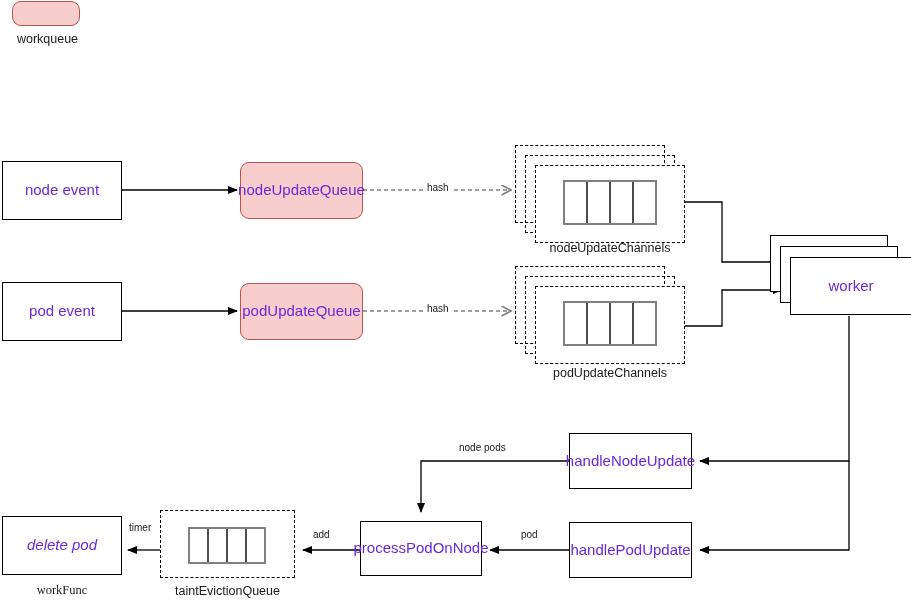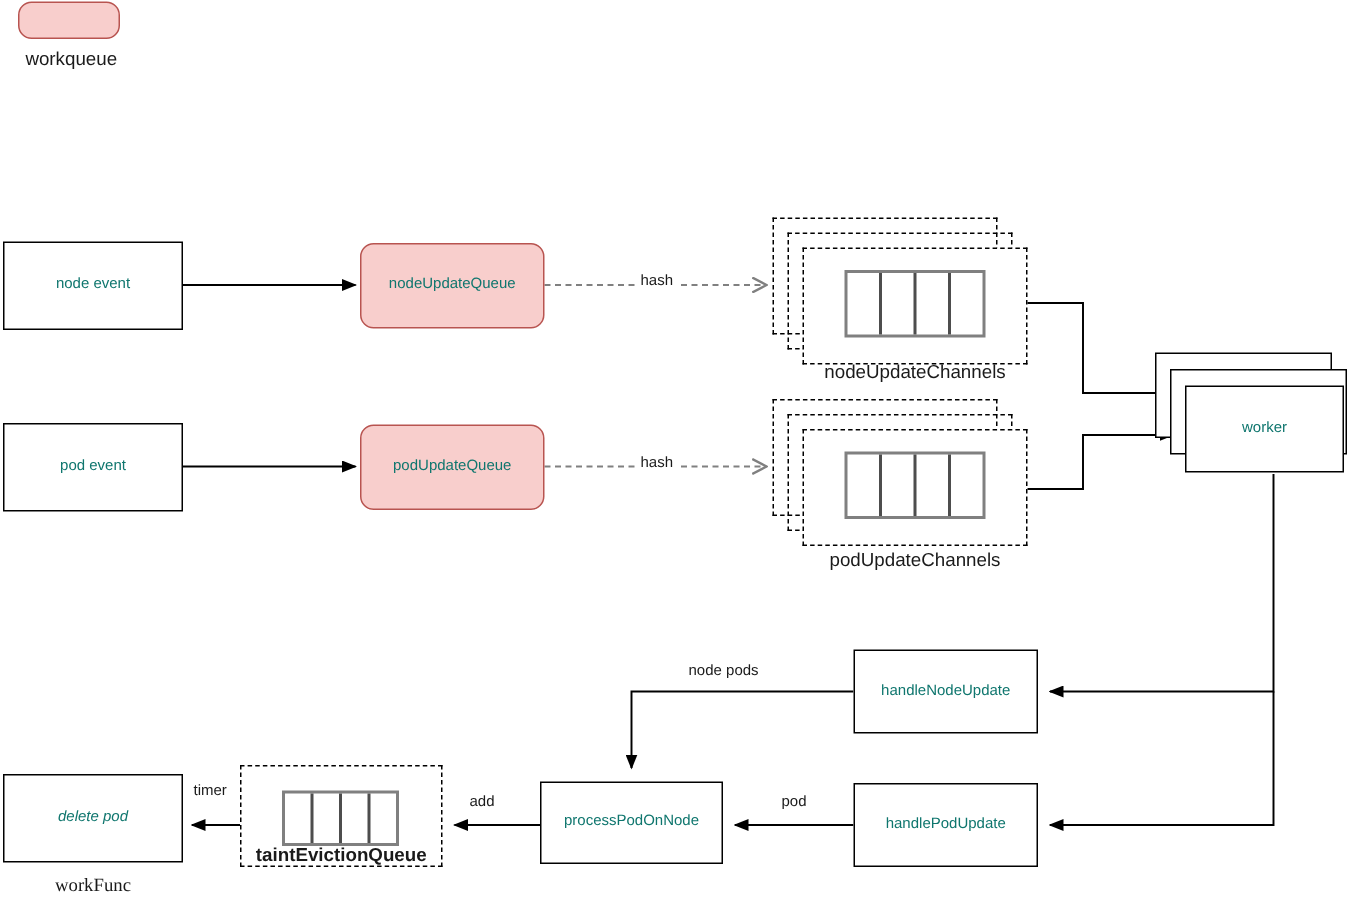--- a/index.html
+++ b/index.html
@@ -2,21 +2,21 @@
 <html><head>
 <meta charset="utf-8">
 <style>
   html,body{margin:0;padding:0;background:#ffffff;}
   body{width:911px;height:602px;position:relative;overflow:hidden;
        font-family:"Liberation Sans","DejaVu Sans",sans-serif;color:#000;}
   #stage{position:absolute;left:0;top:0;width:911px;height:602px;}
 
   
   .node{position:absolute;box-sizing:border-box;display:flex;align-items:center;
-        justify-content:center;text-align:center;font-size:10px;color:#0f766e;
+        justify-content:center;text-align:center;font-size:15px;color:#6d28d9;
         line-height:1.25;background:#ffffff;border:1px solid #000000;z-index:5;}
   .node.queue{background:#f8cecc;border:1.4px solid #b85450;border-radius:9px;}
   .node.dashedbox{border:1.5px dashed #000;background:transparent;}
 
   
   .caption{position:absolute;font-size:12.5px;color:#1a1a1a;text-align:center;
            white-space:nowrap;z-index:6;}
 
   
   .edgelabel{position:absolute;font-size:10px;color:#1a1a1a;background:#ffffff;
@@ -114,21 +114,21 @@
   <div class="cells" style="left:563px;top:301px;width:94px;height:45px;">
     <div class="cell"></div>
     <div class="cell"></div>
     <div class="cell"></div>
     <div class="cell"></div>
   </div>
   <div class="caption" style="left:520px;top:366px;width:180px;">podUpdateChannels</div>
 
   <div class="stackcard" style="left:770px;top:235px;width:118px;height:57px;z-index:3;"></div>
   <div class="stackcard" style="left:780px;top:246px;width:118px;height:57px;z-index:4;"></div>
-  <div class="node" style="left:790px;top:257px;width:106px;height:58px;z-index:5;">
+  <div class="node" style="left:790px;top:257px;width:122px;height:58px;z-index:5;">
     <span>worker</span>
   </div>
 
   <div class="node" style="left:569px;top:433px;width:123px;height:56px;">
     <span>handleNodeUpdate</span>
   </div>
 
   <div class="node" style="left:569px;top:522px;width:123px;height:56px;">
     <span>handlePodUpdate</span>
   </div>
@@ -138,21 +138,21 @@
   </div>
 
   <div class="node dashedbox" style="left:160px;top:510px;width:135px;height:68px;
        background:#ffffff;"></div>
   <div class="cells" style="left:188px;top:527px;width:78px;height:37px;">
     <div class="cell"></div>
     <div class="cell"></div>
     <div class="cell"></div>
     <div class="cell"></div>
   </div>
-  <div class="caption" style="left:150px;top:563px;width:155px;font-weight:bold;">taintEvictionQueue</div>
+  <div class="caption" style="left:150px;top:584px;width:155px;">taintEvictionQueue</div>
 
   <div class="node" style="left:2px;top:516px;width:120px;height:59px;font-style:italic;">
     <span>delete pod</span>
   </div>
   <div class="caption" style="left:2px;top:583px;width:120px;font-family:Liberation Serif, serif;">workFunc</div>
 
   <div class="edgelabel" style="left:424px;top:182px;">hash</div>
   <div class="edgelabel" style="left:424px;top:303px;">hash</div>
   <div class="edgelabel" style="left:456px;top:442px;">node pods</div>
   <div class="edgelabel" style="left:518px;top:529px;">pod</div>

